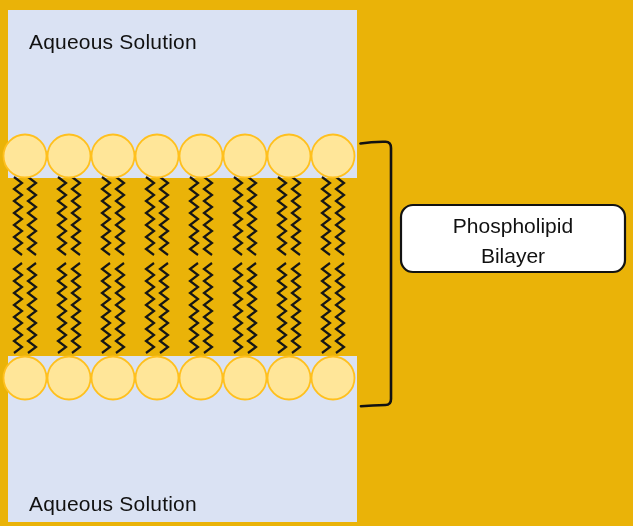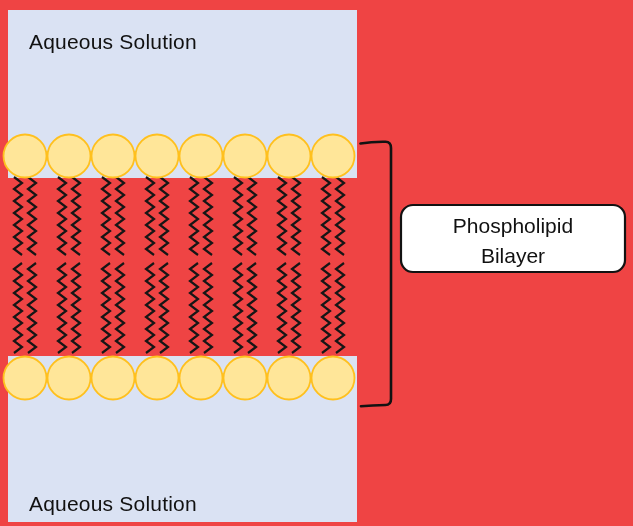--- a/index.html
+++ b/index.html
@@ -5,21 +5,21 @@
   html, body {
     margin: 0;
     padding: 0;
     background: #ffffff;
     font-family: "Liberation Sans", sans-serif;
   }
   .canvas {
     position: relative;
     width: 633px;
     height: 526px;
-    background: #ef4444;
+    background: #eab308;
     overflow: hidden;
   }
   svg { display: block; }
   text {
     font-family: "Liberation Sans", sans-serif;
     fill: #111111;
   }
   .solution-label { font-size: 21px; letter-spacing: 0.2px; }
   .box-label { font-size: 21px; text-anchor: middle; }
 </style>

